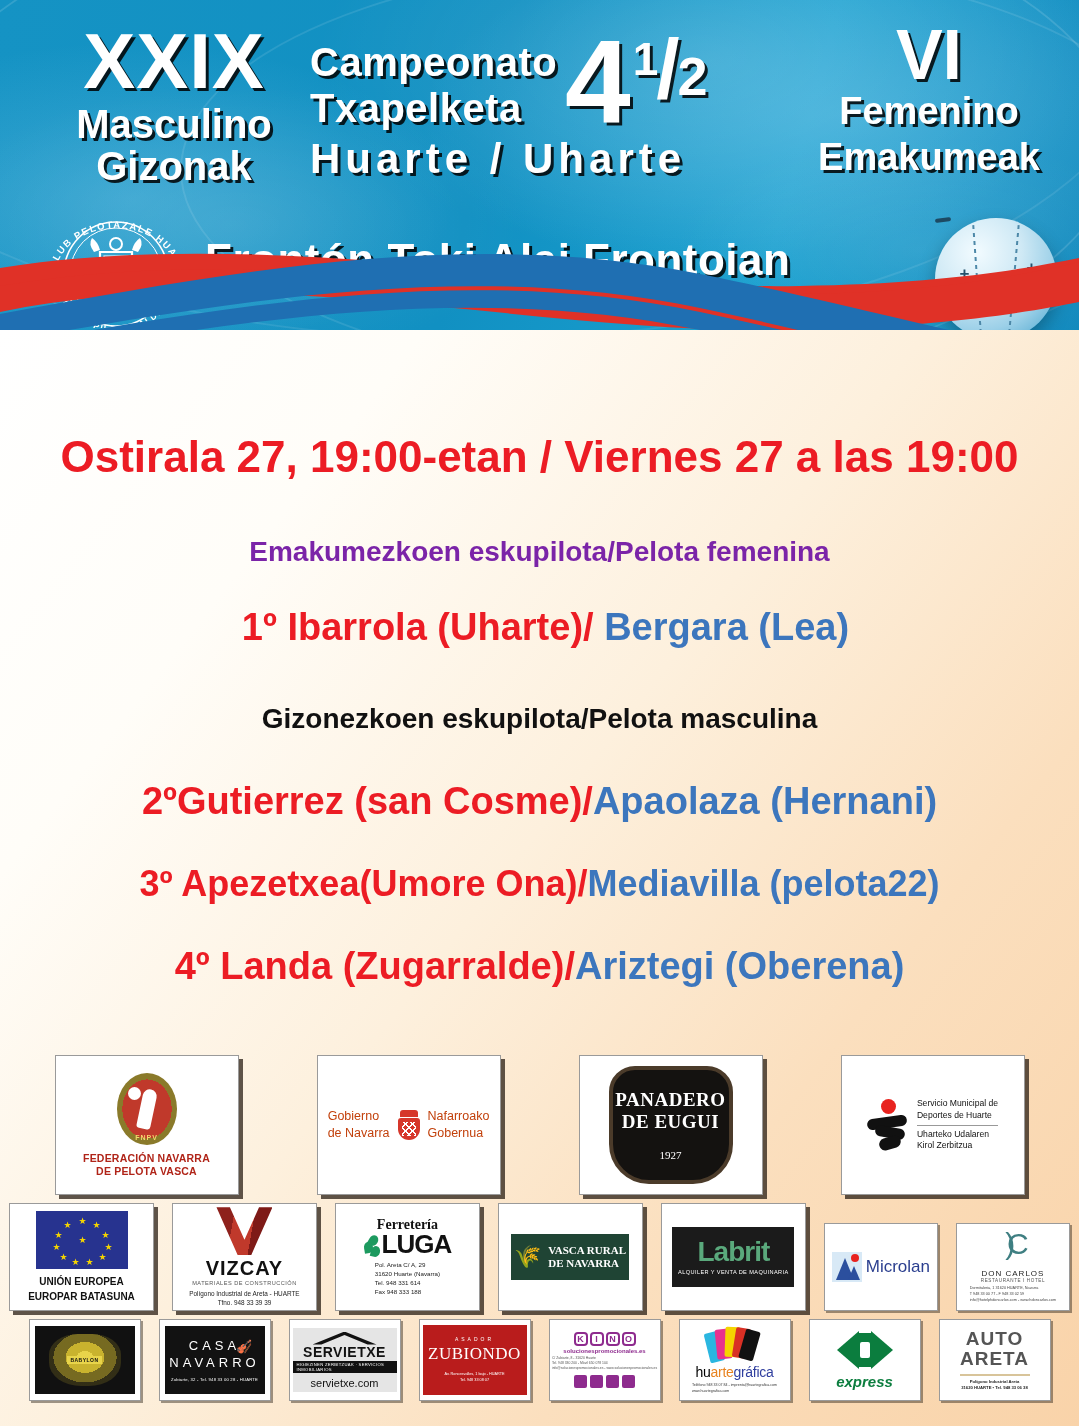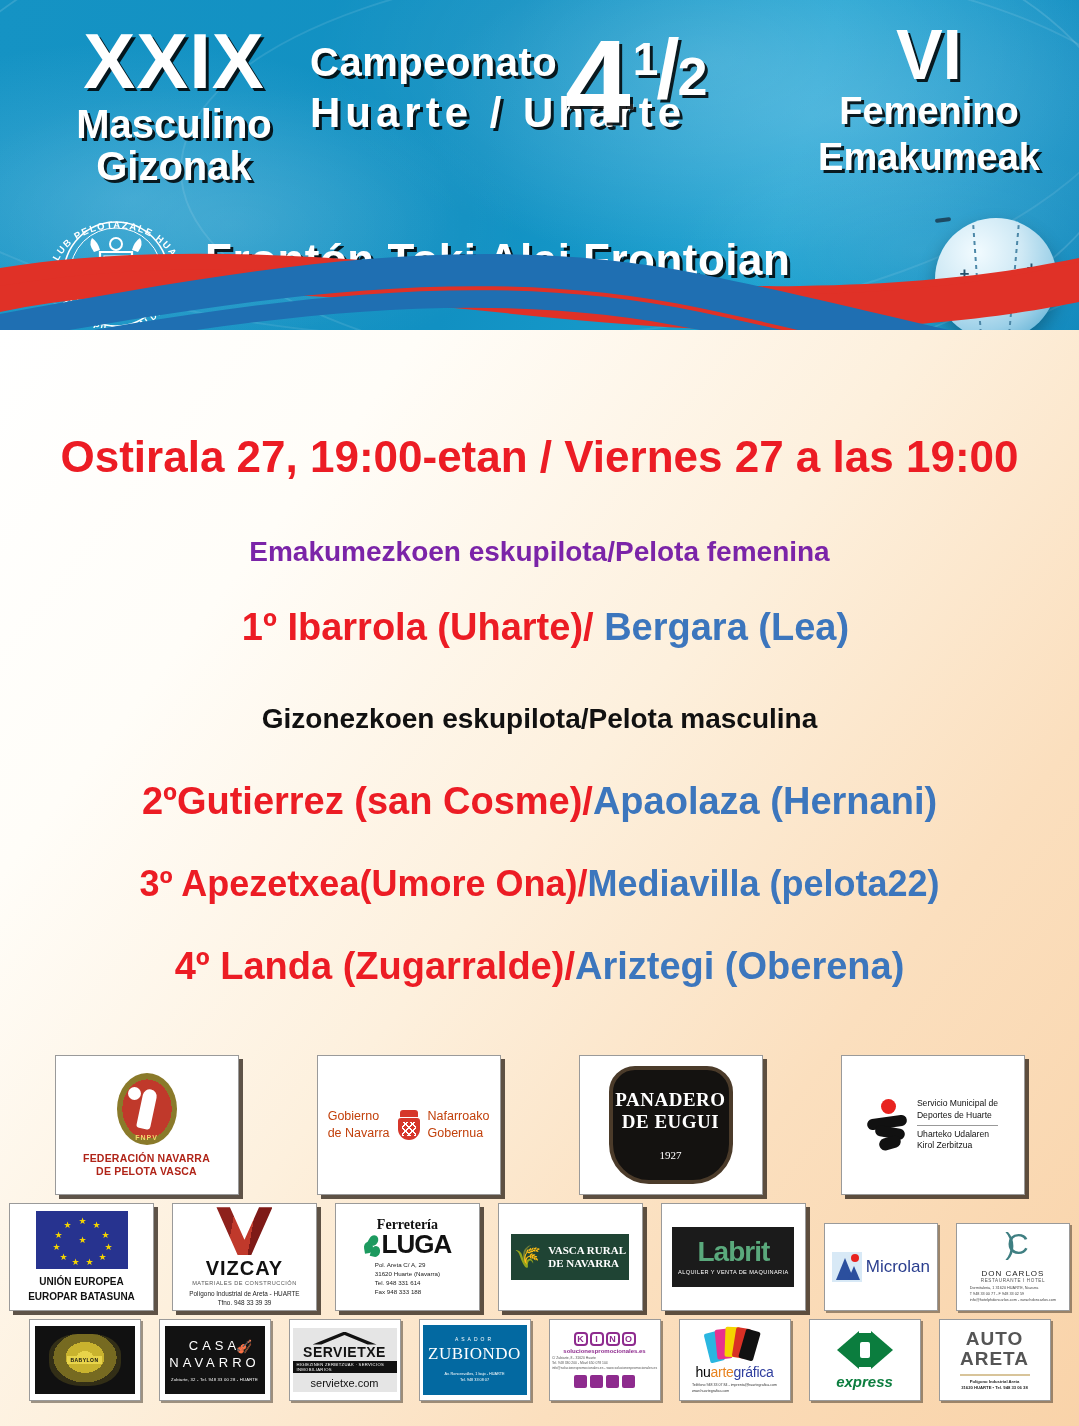--- a/index.html
+++ b/index.html
@@ -229,21 +229,21 @@
   .cn .note { position:absolute; right:12px; top:13px; color:#fff; font-size:13px; }
 
   
   .sv { width:104px; height:64px; background:#e5e5e5; display:flex; flex-direction:column; align-items:center; justify-content:center; }
   .sv .roof { width:64px; height:13px; background:#111; clip-path:polygon(0 100%,50% 0,100% 100%,86% 100%,50% 26%,14% 100%); }
   .sv .n { font-size:14px; font-weight:bold; color:#111; letter-spacing:0.5px; margin-top:-1px; }
   .sv .bar { background:#111; color:#fff; font-size:4.2px; padding:1px 4px; letter-spacing:0.3px; margin-top:1px; }
   .sv .web { font-size:11px; color:#111; margin-top:4px; }
 
   
-  .zb { width:104px; height:70px; background:#0369a1; display:flex; flex-direction:column; align-items:center; justify-content:center; color:#fff; }
+  .zb { width:104px; height:70px; background:#b91c1c; display:flex; flex-direction:column; align-items:center; justify-content:center; color:#fff; }
   .zb .s { font-size:5px; letter-spacing:3px; }
   .zb .n { font-family:"Liberation Serif", serif; font-size:17px; letter-spacing:0.5px; margin-top:2px; }
   .zb .a { font-size:3.8px; margin-top:8px; line-height:1.5; text-align:center; }
 
   
   .kn .row { display:flex; gap:2px; }
   .kn .row span { width:14px; height:14px; border:2px solid #8e2b8e; border-radius:4px;
     color:#8e2b8e; font-size:9px; font-weight:bold; display:flex; align-items:center; justify-content:center; }
   .kn .w { font-size:6px; color:#8e2b8e; font-weight:bold; margin-top:2px; }
   .kn .a { font-size:3.4px; color:#555; margin-top:2px; line-height:1.5; }
@@ -285,20 +285,21 @@
   <div class="hdr-arc arc3"></div>
 
   <div class="blk-left hdr-text">
     <div class="roman">XXIX</div>
     <div class="l1">Masculino</div>
     <div class="l2">Gizonak</div>
   </div>
 
   <div class="blk-mid hdr-text">
     <div class="m1">Campeonato</div>
+    <div class="m2">Txapelketa</div>
     <div class="m3">Huarte / Uharte</div>
   </div>
 
   <div class="numfrac hdr-text">
     <div class="big4">4</div>
     <div class="frac">
       <span class="num">1</span>
       <span class="sl">/</span>
       <span class="den">2</span>
     </div>

